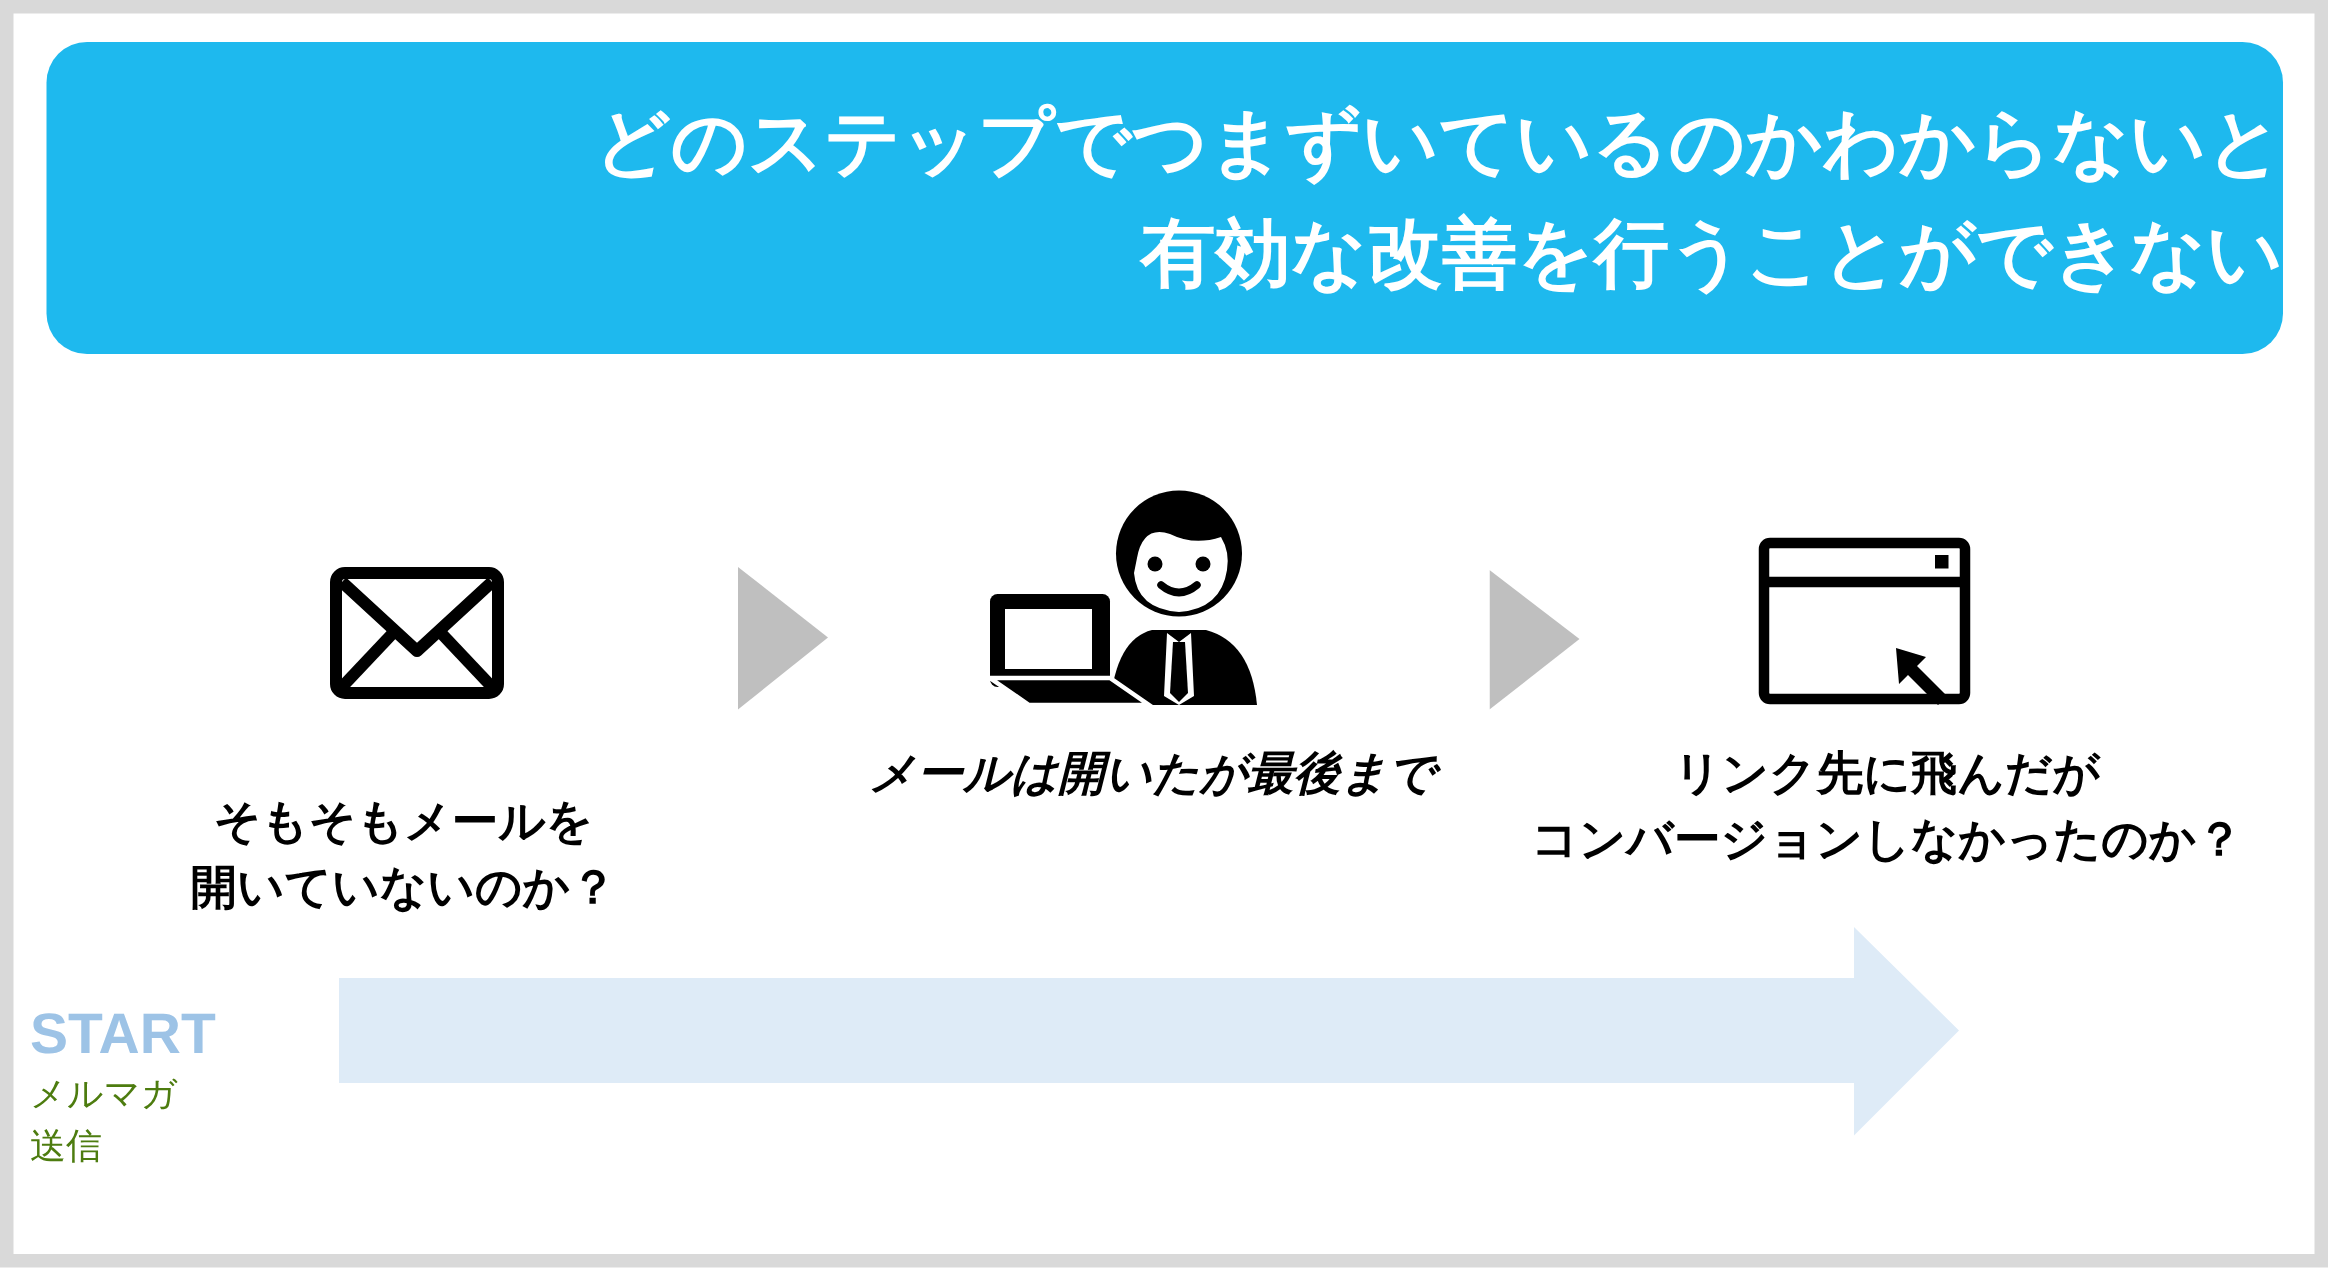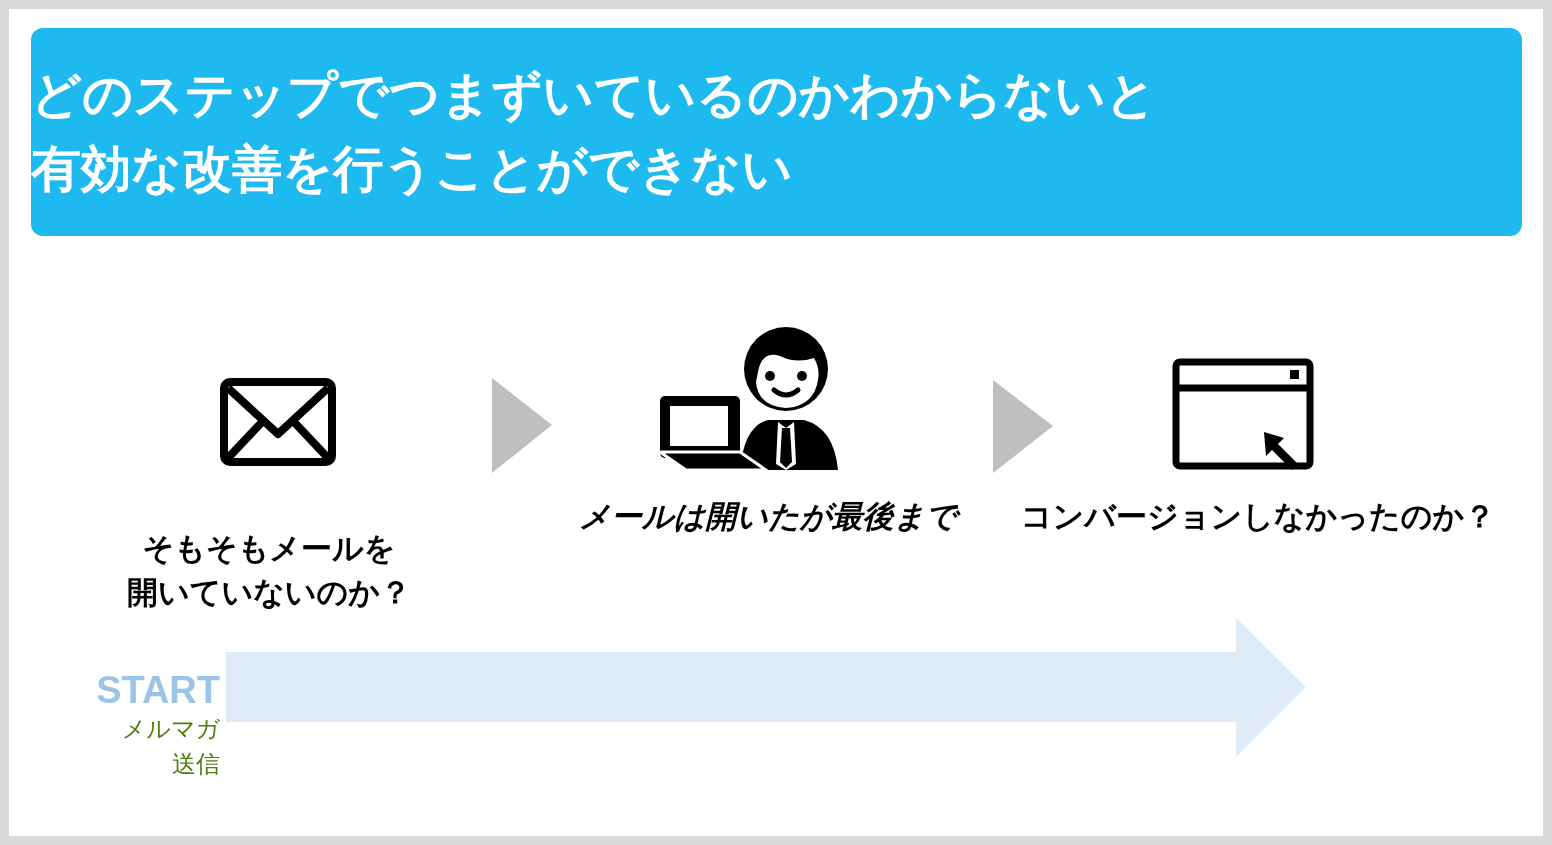--- a/index.html
+++ b/index.html
@@ -8,36 +8,36 @@
     background: #d9d9d9;
     position: relative; overflow: hidden;
     font-family: "DejaVu Sans", "Liberation Sans", sans-serif;
   }
   .panel {
     position: absolute; left: 9px; top: 9px; width: 1534px; height: 827px;
     background: #ffffff;
   }
   .banner {
     position: absolute; left: 31px; top: 28px; width: 1491px; height: 208px;
-    background: #1EB9EE; border-radius: 12px;
-    display: flex; flex-direction: column; align-items: flex-start; justify-content: center;
+    background: #1EB9EE; border-radius: 27px;
+    display: flex; flex-direction: column; align-items: flex-end; justify-content: center;
     color: #ffffff; font-weight: bold; font-size: 50px; line-height: 74px;
     letter-spacing: 0px;
   }
   .banner span { display: block; white-space: nowrap; }
   .icon { position: absolute; }
   .tri { position: absolute; }
   .label {
     position: absolute; text-align: center; font-weight: bold;
     font-size: 31px; line-height: 44px; color: #000; white-space: nowrap;
   }
   .label span { display: block; }
   .arrow { position: absolute; left: 226px; top: 618px; }
   .endpoint {
-    position: absolute; text-align: right; width: 200px;
+    position: absolute; text-align: left; width: 200px;
   }
   .endpoint .big {
     display: block; font-family: "Liberation Sans", sans-serif;
     font-weight: bold; font-size: 38px; line-height: 44px; color: #9DC3E6;
   }
   .endpoint .small {
     display: block; font-size: 24px; line-height: 35px; color: #4d7c0f;
   }
 </style>
 </head>
@@ -90,20 +90,21 @@
 </svg>
 
 <div class="label" style="left:104px; top:494px; width:330px;margin-top:32px;">
   <span>そもそもメールを</span>
   <span>開いていないのか？</span>
 </div>
 <div class="label" style="left:560px; top:494px; width:416px;font-style:italic;">
   <span>メールは開いたが最後まで</span>
 </div>
 <div class="label" style="left:1016px; top:494px; width:484px;">
+  <span>リンク先に飛んだが</span>
   <span>コンバージョンしなかったのか？</span>
 </div>
 
 <svg class="arrow" width="1082" height="140" viewBox="0 0 1082 140">
   <polygon points="0,34 1010,34 1010,0 1080,69 1010,139 1010,104 0,104" fill="#DEEBF7"></polygon>
 </svg>
 
 <div class="endpoint" style="left:20px; top:668px;">
   <span class="big">START</span>
   <span class="small">メルマガ</span>

